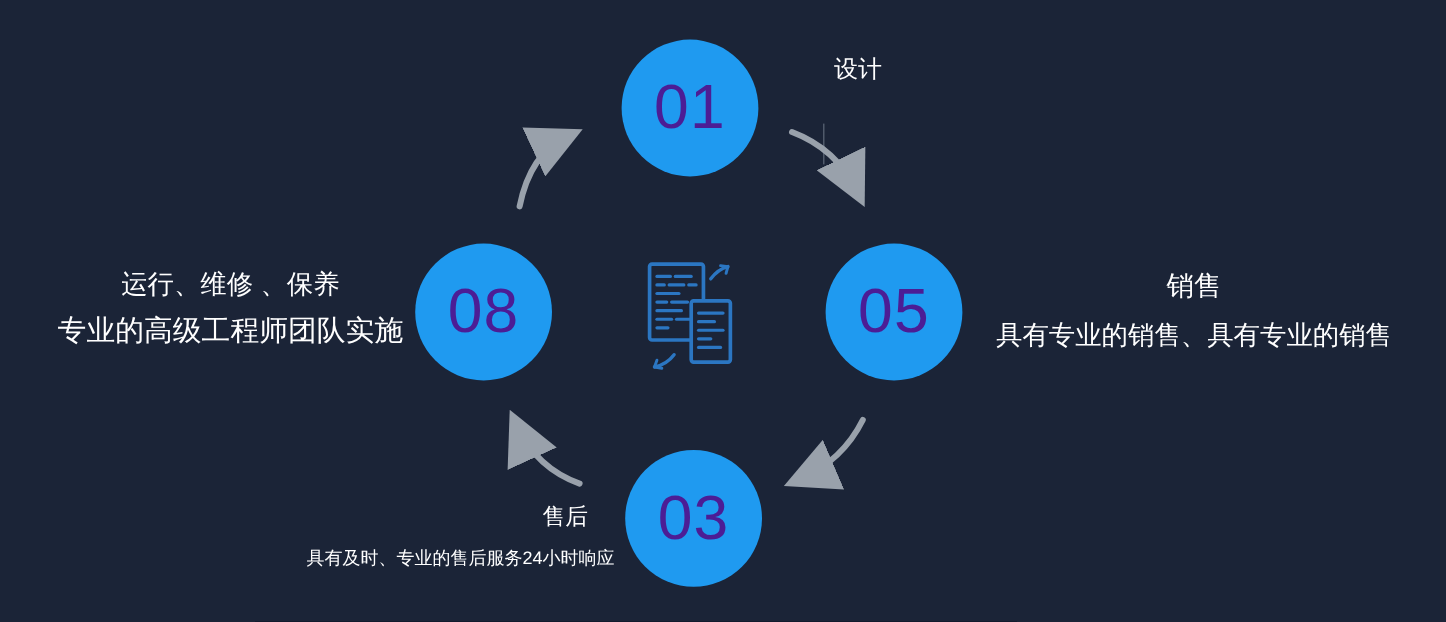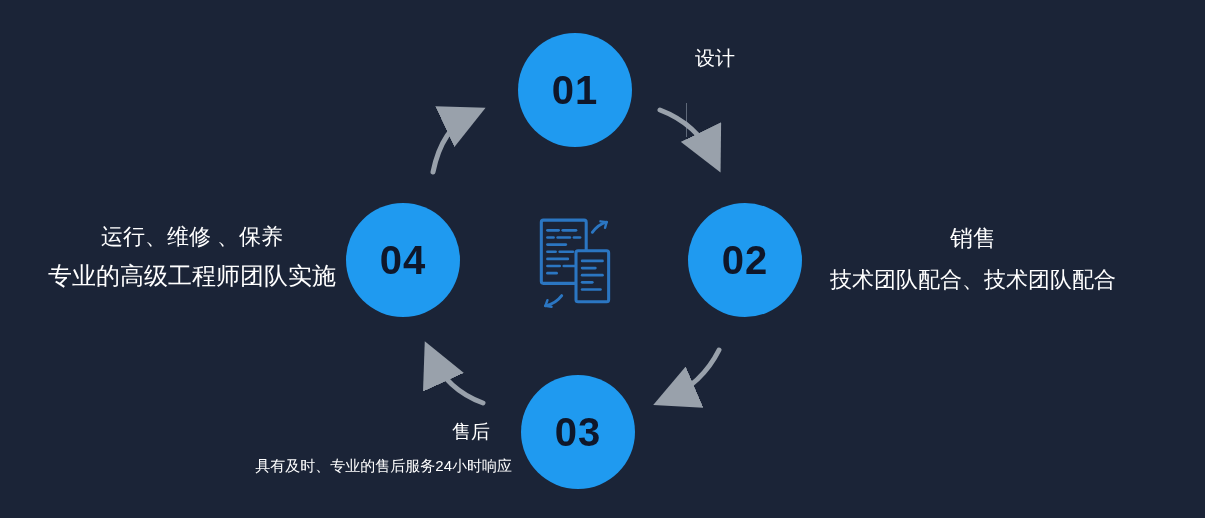--- a/index.html
+++ b/index.html
@@ -27,23 +27,23 @@
     position: absolute;
     width: 114px;
     height: 114px;
     border-radius: 50%;
     background: #1f9af0;
     display: flex;
     align-items: center;
     justify-content: center;
   }
   .circle .num {
-    font-size: 40px;
-    font-weight: 700;
-    color: #0f172a;
+    font-size: 52px;
+    font-weight: 400;
+    color: #4c1d95;
     letter-spacing: 1px;
   }
   .c01 { left: 518px; top: 33px; }
   .c02 { left: 688px; top: 203px; }
   .c03 { left: 521px; top: 375px; }
   .c04 { left: 346px; top: 203px; }
 
   .label { position: absolute; line-height: 1.45; }
   .l01 { left: 695px; top: 44px; text-align: left; }
   .l01 .title { font-size: 20px; margin-bottom: 7px; }
@@ -91,37 +91,37 @@
     <path d="M 433 172 Q 442 128 472 114" fill="none" stroke="#99a1ab" stroke-width="5" stroke-linecap="round" marker-end="url(#ah)"></path>
     <path d="M 660 110 Q 697 124 714 159" fill="none" stroke="#99a1ab" stroke-width="5" stroke-linecap="round" marker-end="url(#ah)"></path>
     <path d="M 719 350 Q 702 384 667 399" fill="none" stroke="#99a1ab" stroke-width="5" stroke-linecap="round" marker-end="url(#ah)"></path>
     <path d="M 483 403 Q 447 390 431 355" fill="none" stroke="#99a1ab" stroke-width="5" stroke-linecap="round" marker-end="url(#ah)"></path>
   </svg>
 
   <div class="circle c01">
     <span class="num">01</span>
   </div>
   <div class="circle c02">
-    <span class="num">02</span>
+    <span class="num">05</span>
   </div>
   <div class="circle c03">
     <span class="num">03</span>
   </div>
   <div class="circle c04">
-    <span class="num">04</span>
+    <span class="num">08</span>
   </div>
 
   <div class="label l01">
     <div class="title">设计</div>
   </div>
   <div class="connector"></div>
 
   <div class="label l02">
     <div class="title">销售</div>
-    <div class="desc">技术团队配合、技术团队配合</div>
+    <div class="desc">具有专业的销售、具有专业的销售</div>
   </div>
 
   <div class="label l03">
     <div class="title">售后</div>
     <div class="desc">具有及时、专业的售后服务24小时响应</div>
   </div>
 
   <div class="label l04">
     <div class="title">运行、维修 、保养</div>
     <div class="desc">专业的高级工程师团队实施</div>

